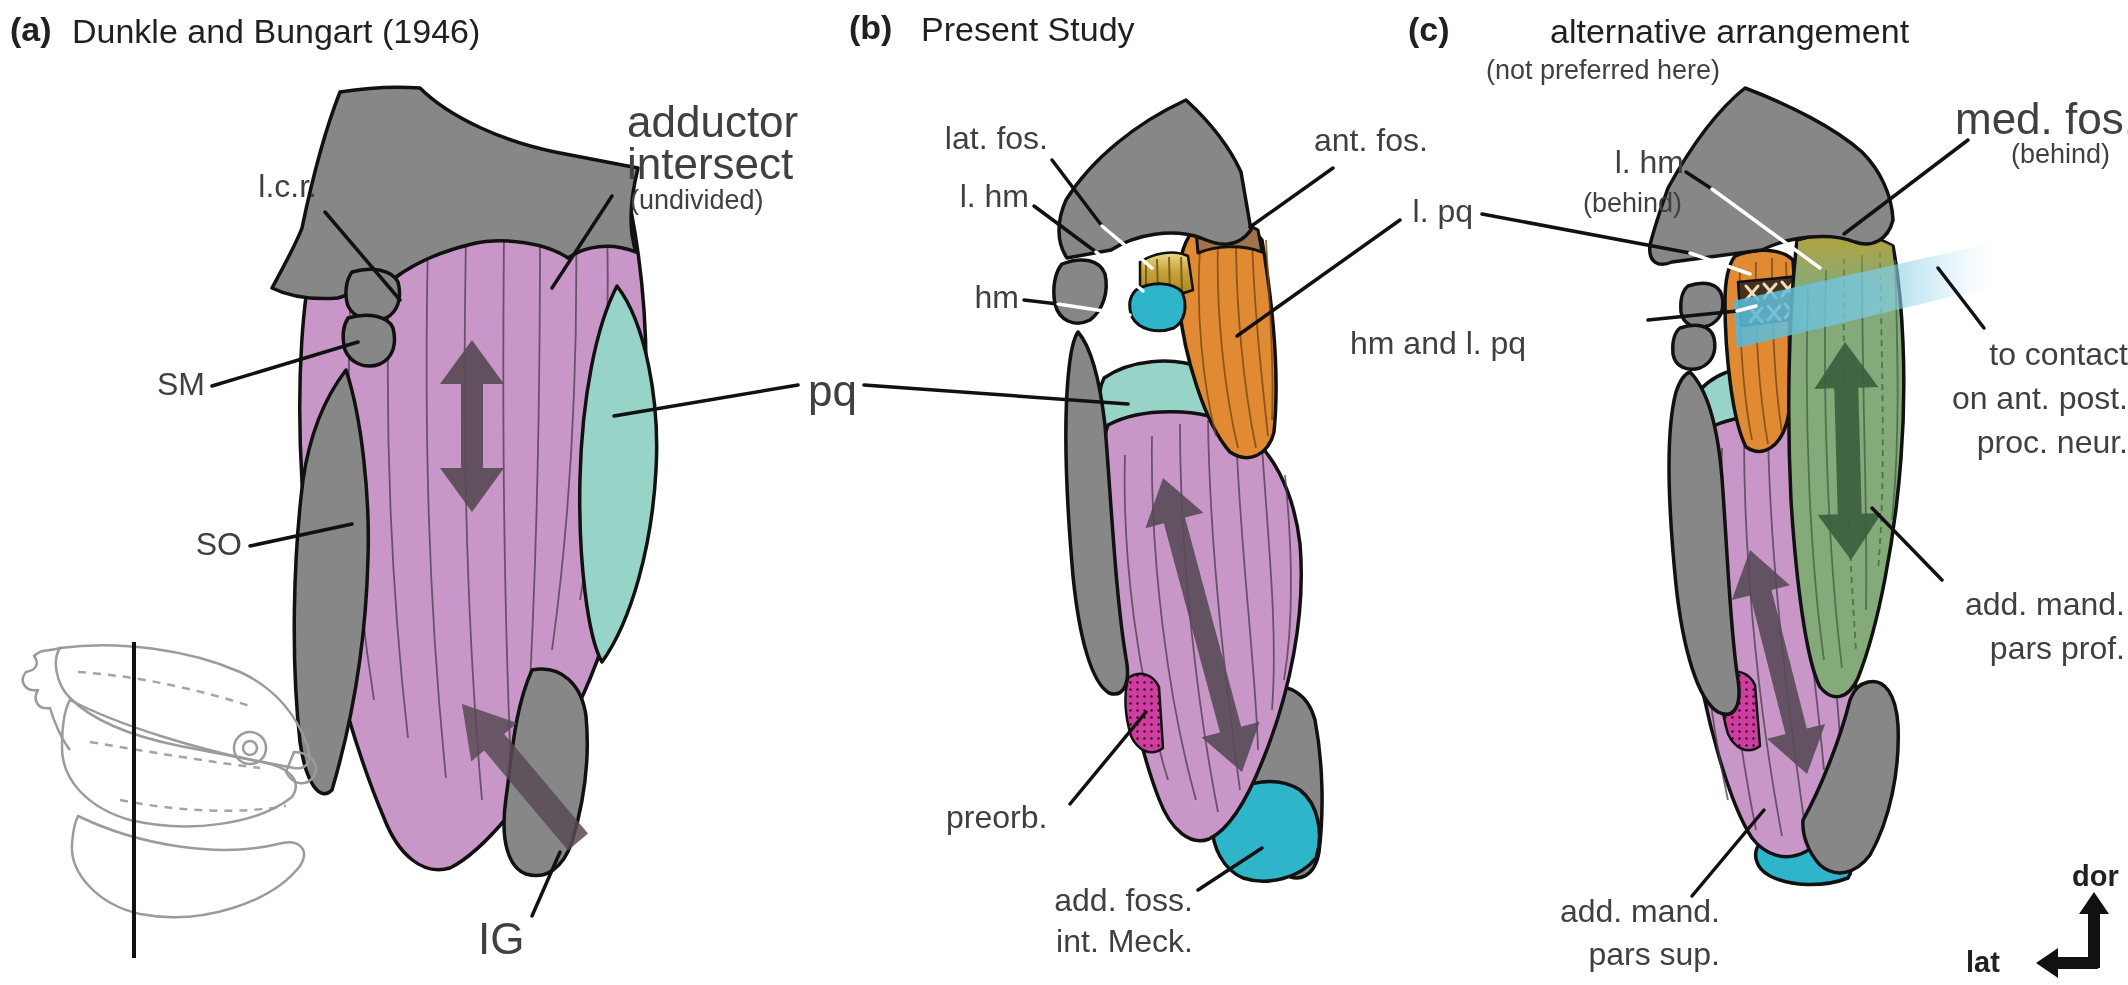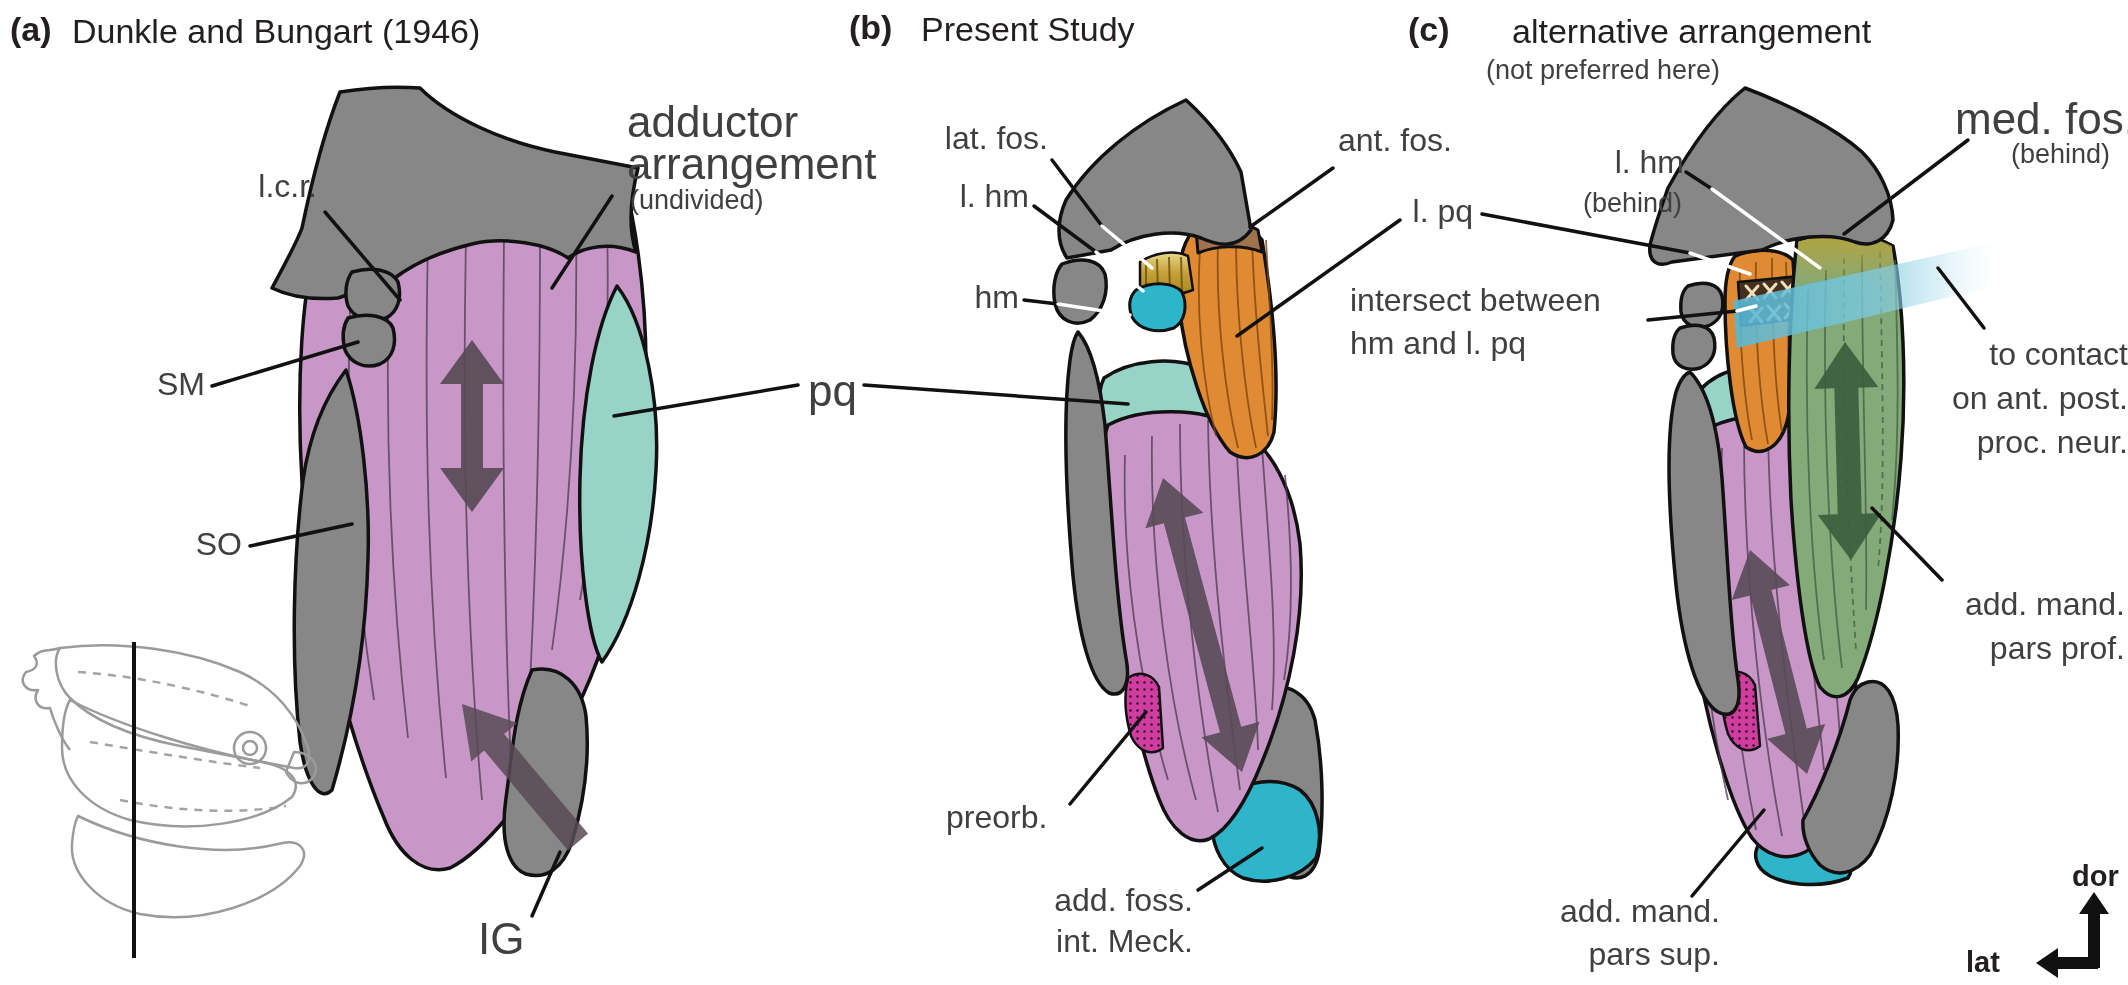--- a/index.html
+++ b/index.html
@@ -239,47 +239,46 @@
     <polygon fill="#111" points="2094.0,892.0 2079.0,914.0 2088.0,914.0 2088.0,968.0 2100.0,968.0 2100.0,914.0 2109.0,914.0"></polygon>
     <polygon fill="#111" points="2036.0,963.0 2058.0,978.0 2058.0,969.0 2098.0,969.0 2098.0,957.0 2058.0,957.0 2058.0,948.0"></polygon>
   </g>
 </svg>
 
   <div class="panel-tag" style="left:10px;top:10px;">(a)</div>
   <div class="panel-title" style="left:72px;top:12px;">Dunkle and Bungart (1946)</div>
   <div class="panel-tag" style="left:849px;top:8px;">(b)</div>
   <div class="panel-title" style="left:921px;top:10px;">Present Study</div>
   <div class="panel-tag" style="left:1408px;top:10px;">(c)</div>
-  <div class="panel-title" style="left:1512px;top:12px;">alternative arrangement</div>
+  <div class="panel-title" style="left:1550px;top:12px;">alternative arrangement</div>
   <div class="lbl small" style="left:1486px;top:56px;">(not preferred here)</div>
 
   <div class="lbl right" style="left:200px;top:170px;width:117px;">l.c.r.</div>
   <div class="lbl right" style="left:125px;top:368px;width:80px;">SM</div>
   <div class="lbl right" style="left:158px;top:528px;width:84px;">SO</div>
   <div class="lbl big" style="left:627px;top:99px;">adductor</div>
-  <div class="lbl big" style="left:627px;top:141px;">arrangement</div>
+  <div class="lbl big" style="left:627px;top:141px;">intersect</div>
   <div class="lbl small" style="left:630px;top:186px;">(undivided)</div>
   <div class="lbl big" style="left:478px;top:916px;">IG</div>
 
   <div class="lbl big" style="left:808px;top:368px;">pq</div>
 
   <div class="lbl right" style="left:930px;top:122px;width:118px;">lat. fos.</div>
   <div class="lbl right" style="left:939px;top:180px;width:90px;">l. hm</div>
   <div class="lbl right" style="left:935px;top:281px;width:84px;">hm</div>
-  <div class="lbl" style="left:1314px;top:124px;margin-left:24px;">ant. fos.</div>
+  <div class="lbl" style="left:1314px;top:124px;">ant. fos.</div>
   <div class="lbl" style="left:946px;top:801px;">preorb.</div>
   <div class="lbl right" style="left:1035px;top:884px;width:158px;">add. foss.</div>
   <div class="lbl right" style="left:1035px;top:925px;width:158px;">int. Meck.</div>
 
   <div class="lbl right" style="left:1600px;top:146px;width:84px;">l. hm</div>
   <div class="lbl right small" style="left:1570px;top:189px;width:112px;">(behind)</div>
   <div class="lbl right" style="left:1395px;top:195px;width:78px;">l. pq</div>
   <div class="lbl right big" style="left:1955px;top:96px;width:158px;text-align:center;">med. fos.</div>
   <div class="lbl right small" style="left:1955px;top:140px;width:155px;">(behind)</div>
-  <div class="lbl" style="left:1350px;top:284px;">intersect between</div>
   <div class="lbl" style="left:1350px;top:327px;">hm and l. pq</div>
   <div class="lbl right" style="left:1930px;top:338px;width:198px;">to contact</div>
   <div class="lbl right" style="left:1930px;top:382px;width:198px;">on ant. post.</div>
   <div class="lbl right" style="left:1930px;top:426px;width:198px;">proc. neur.</div>
   <div class="lbl right" style="left:1940px;top:588px;width:185px;">add. mand.</div>
   <div class="lbl right" style="left:1940px;top:632px;width:185px;">pars prof.</div>
   <div class="lbl right" style="left:1535px;top:895px;width:185px;">add. mand.</div>
   <div class="lbl right" style="left:1535px;top:938px;width:185px;">pars sup.</div>
 
   <div class="compass-lbl" style="left:2072px;top:860px;">dor</div>

